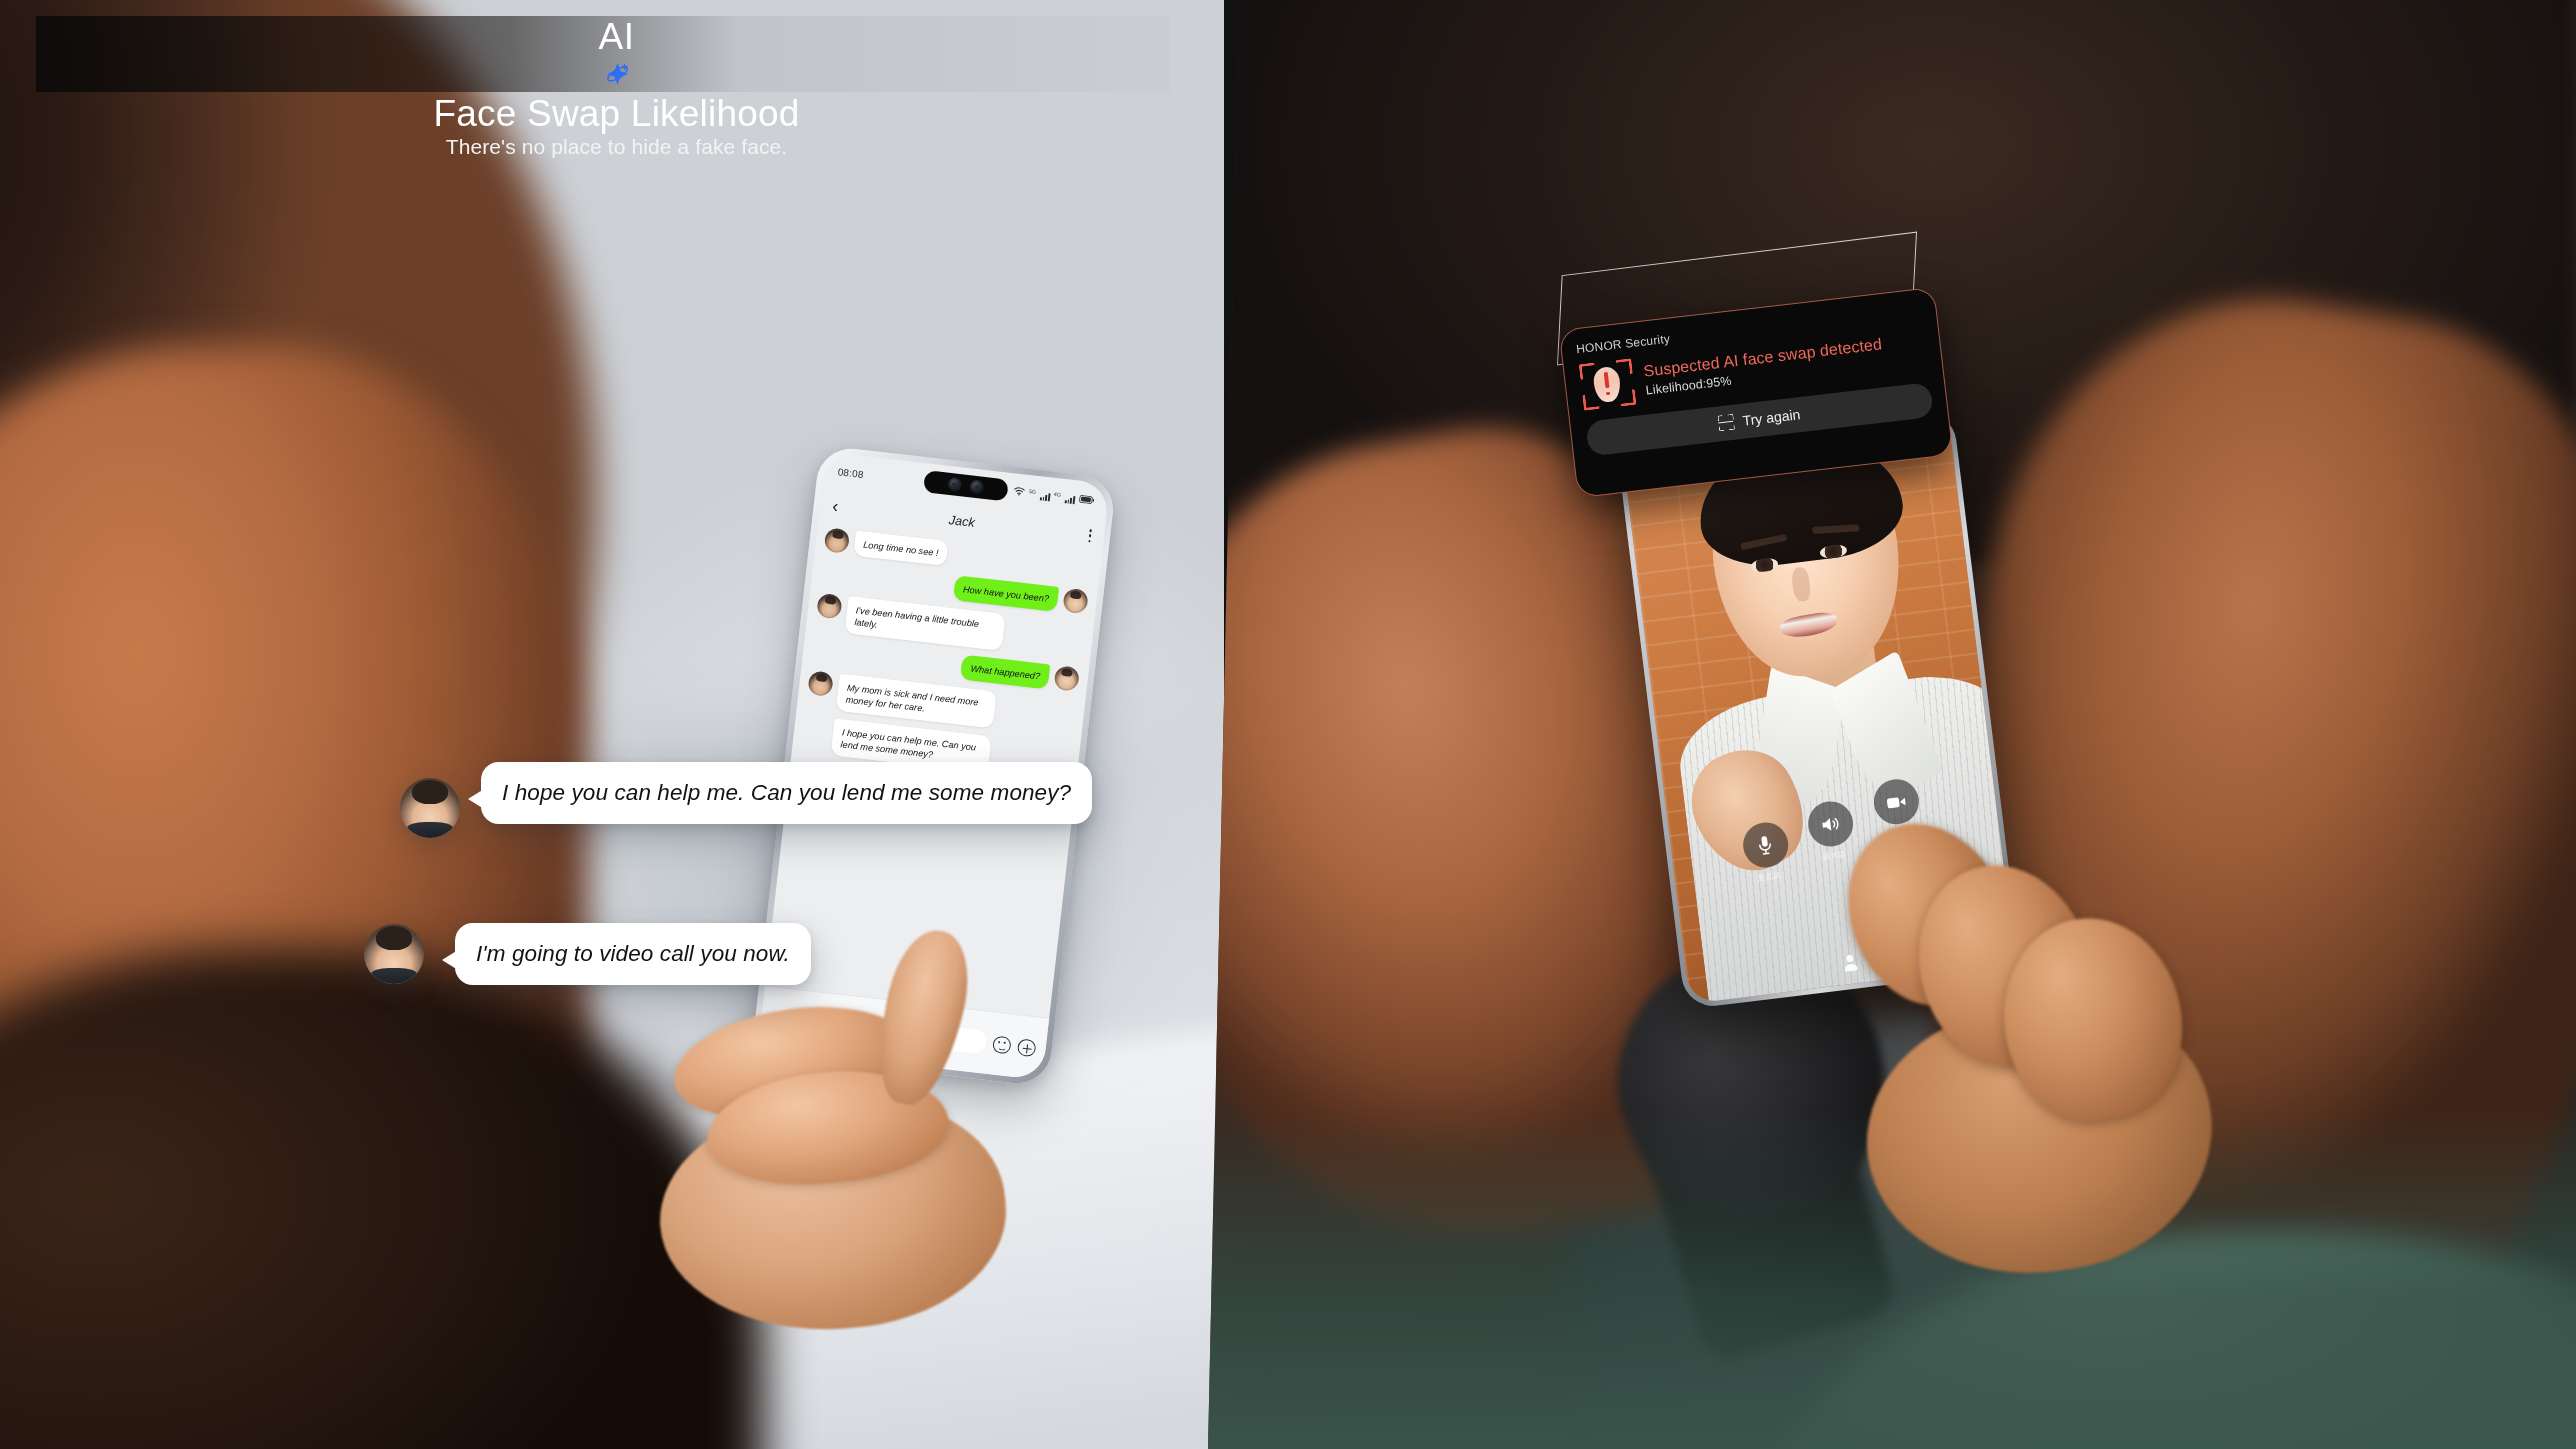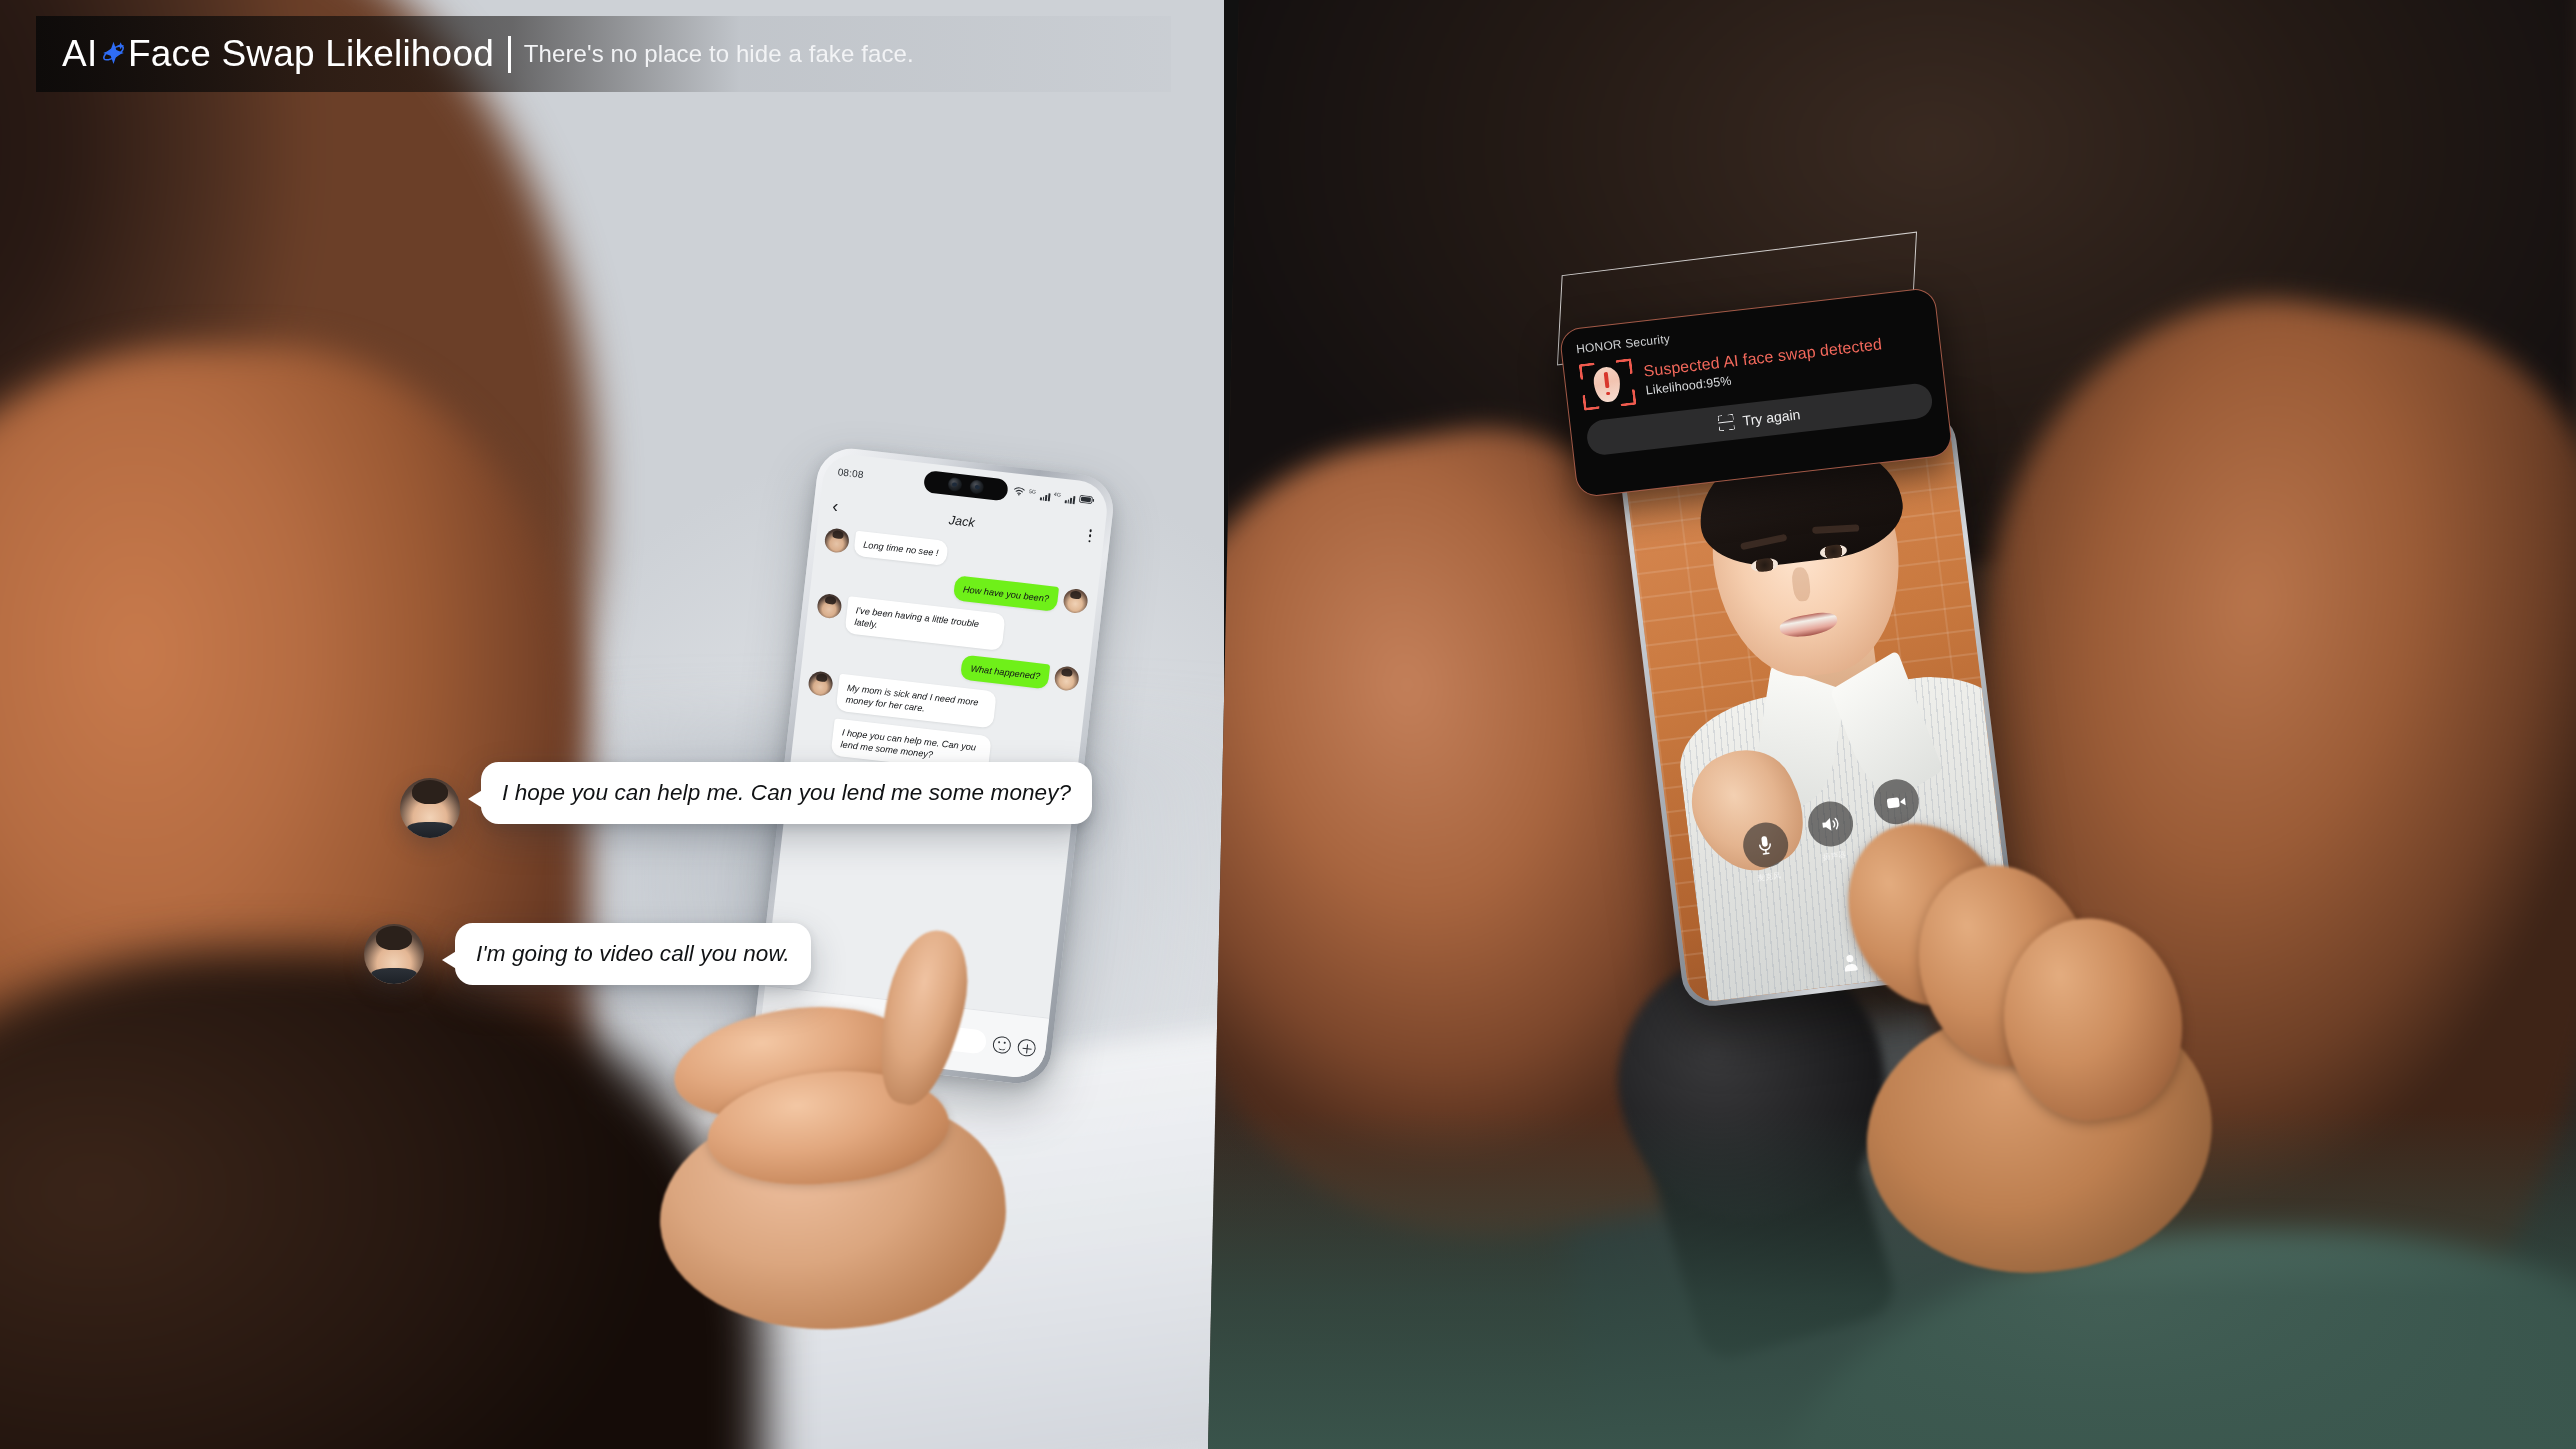--- a/index.html
+++ b/index.html
@@ -139,20 +139,21 @@
   
   .headline {
     position: absolute;
     left: 36px; top: 16px;
     width: 1135px; height: 76px;
     display: flex; align-items: center;
     padding-left: 26px;
     background: linear-gradient(90deg, rgba(8,8,8,.82) 0%, rgba(20,16,14,.55) 42%, rgba(150,155,162,.22) 62%, rgba(180,185,192,.12) 100%);
     z-index: 60;
     white-space: nowrap;
+    flex-direction: column;
   }
   .hl-ai {
     color: #fff;
     font-size: 37px;
     font-weight: 400;
     letter-spacing: 0.4px;
     font-family: "Liberation Sans", sans-serif;
   }
   .hl-spark {
     position: relative;
@@ -169,21 +170,21 @@
   }
   .hl-divider {
     display: inline-block;
     width: 2.4px; height: 37px;
     background: #fff;
     margin: 0 13px 0 14.5px;
     vertical-align: -7.2px;
   }
   .hl-sub {
     color: #f2f3f5;
-    font-size: 24px;
+    font-size: 21px;
     font-weight: 400;
     letter-spacing: 0.1px;
   }
 
   
   .phone-l {
     position: absolute;
     left: 785px; top: 460px;
     width: 298px; height: 612px;
     transform: rotate(6.5deg);

